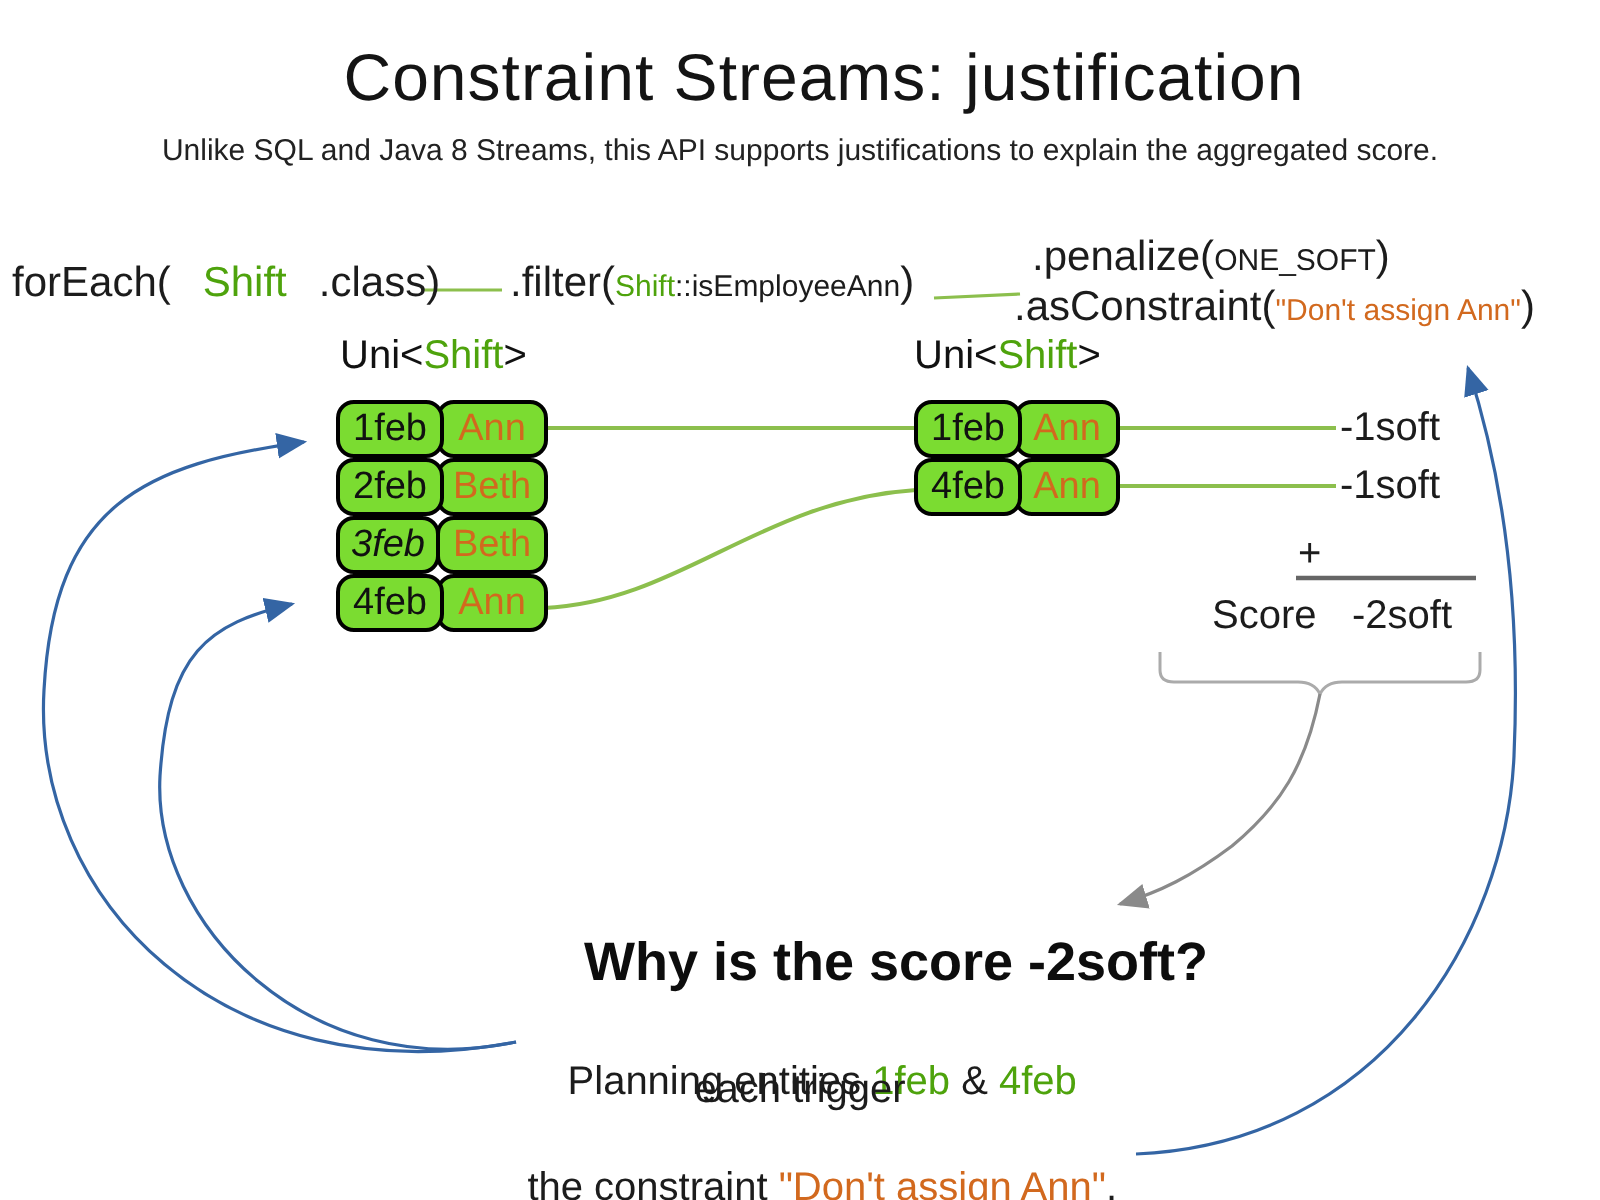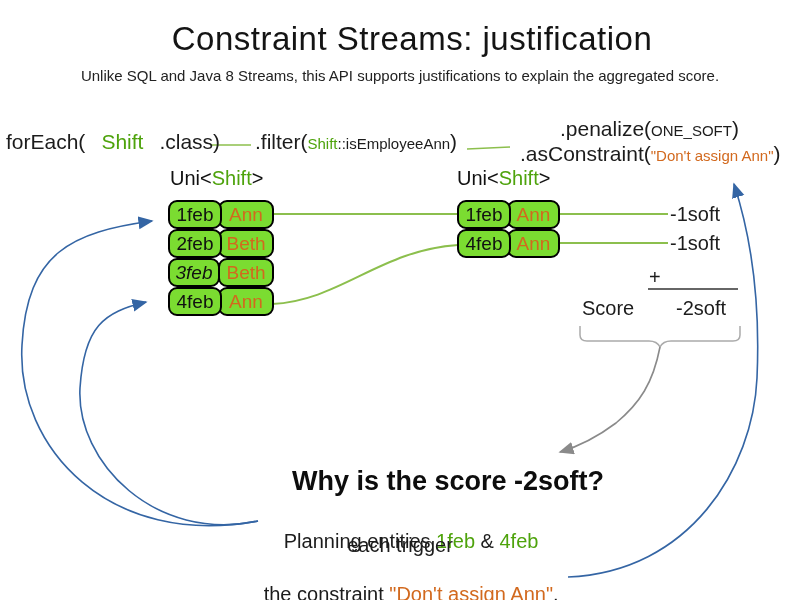--- a/index.html
+++ b/index.html
@@ -68,25 +68,25 @@
   <div class="abs subtitle">Unlike SQL and Java 8 Streams, this API supports justifications to explain the aggregated score.</div>
 
   <div class="abs code" style="left:6px; top:130px;gap:16px;">
     <span>forEach(</span><span class="green">Shift</span><span>.class)</span>
   </div>
 
   <div class="abs code" style="left:255px; top:130px;">
     <span>.filter(</span><span class="small green">Shift</span><span class="small">::isEmployeeAnn</span><span>)</span>
   </div>
 
-  <div class="abs code" style="left:516px; top:117px;margin-left:44px;">
+  <div class="abs code" style="left:516px; top:117px;">
     <span>.penalize(</span><span class="small">ONE_SOFT</span><span>)</span>
   </div>
 
-  <div class="abs code" style="left:520px; top:142px;justify-content:center;">
+  <div class="abs code" style="left:507px; top:142px;justify-content:center;">
     <span>.asConstraint(</span><span class="small orange">"Don't assign Ann"</span><span>)</span>
   </div>
 
   <div class="abs unilabel" style="left:170px; top:167px;">
     <span>Uni&lt;</span><span class="green">Shift</span><span>&gt;</span>
   </div>
   <div class="abs unilabel" style="left:457px; top:167px;">
     <span>Uni&lt;</span><span class="green">Shift</span><span>&gt;</span>
   </div>
 
@@ -100,21 +100,21 @@
   <div class="pill name" style="left:218px; top:287px; width:56px;">Ann</div>
 
   <div class="pill date" style="left:457px; top:200px; width:54px;">1feb</div>
   <div class="pill name" style="left:507px; top:200px; width:53px;">Ann</div>
   <div class="pill date" style="left:457px; top:229px; width:54px;">4feb</div>
   <div class="pill name" style="left:507px; top:229px; width:53px;">Ann</div>
 
   <div class="lbl" style="left:670px; top:203px;">-1soft</div>
   <div class="lbl" style="left:670px; top:232px;">-1soft</div>
   <div class="lbl" style="left:649px; top:266px;">+</div>
-  <div class="lbl" style="left:582px; top:297px;text-align:center;">Score</div>
+  <div class="lbl" style="left:606px; top:297px;text-align:center;">Score</div>
   <div class="lbl" style="left:676px; top:297px;">-2soft</div>
 
   <div class="abs why">Why is the score -2soft?</div>
   <div class="expl" style="top:507px;">
     <span>Planning entities </span><span class="green">1feb</span><span> &amp; </span><span class="green">4feb</span>
   </div>
   <div class="expl" style="top:534px;">each trigger</div>
   <div class="expl" style="top:560px;">
     <span>the constraint </span><span class="orange">"Don't assign Ann"</span><span>.</span>
   </div>

